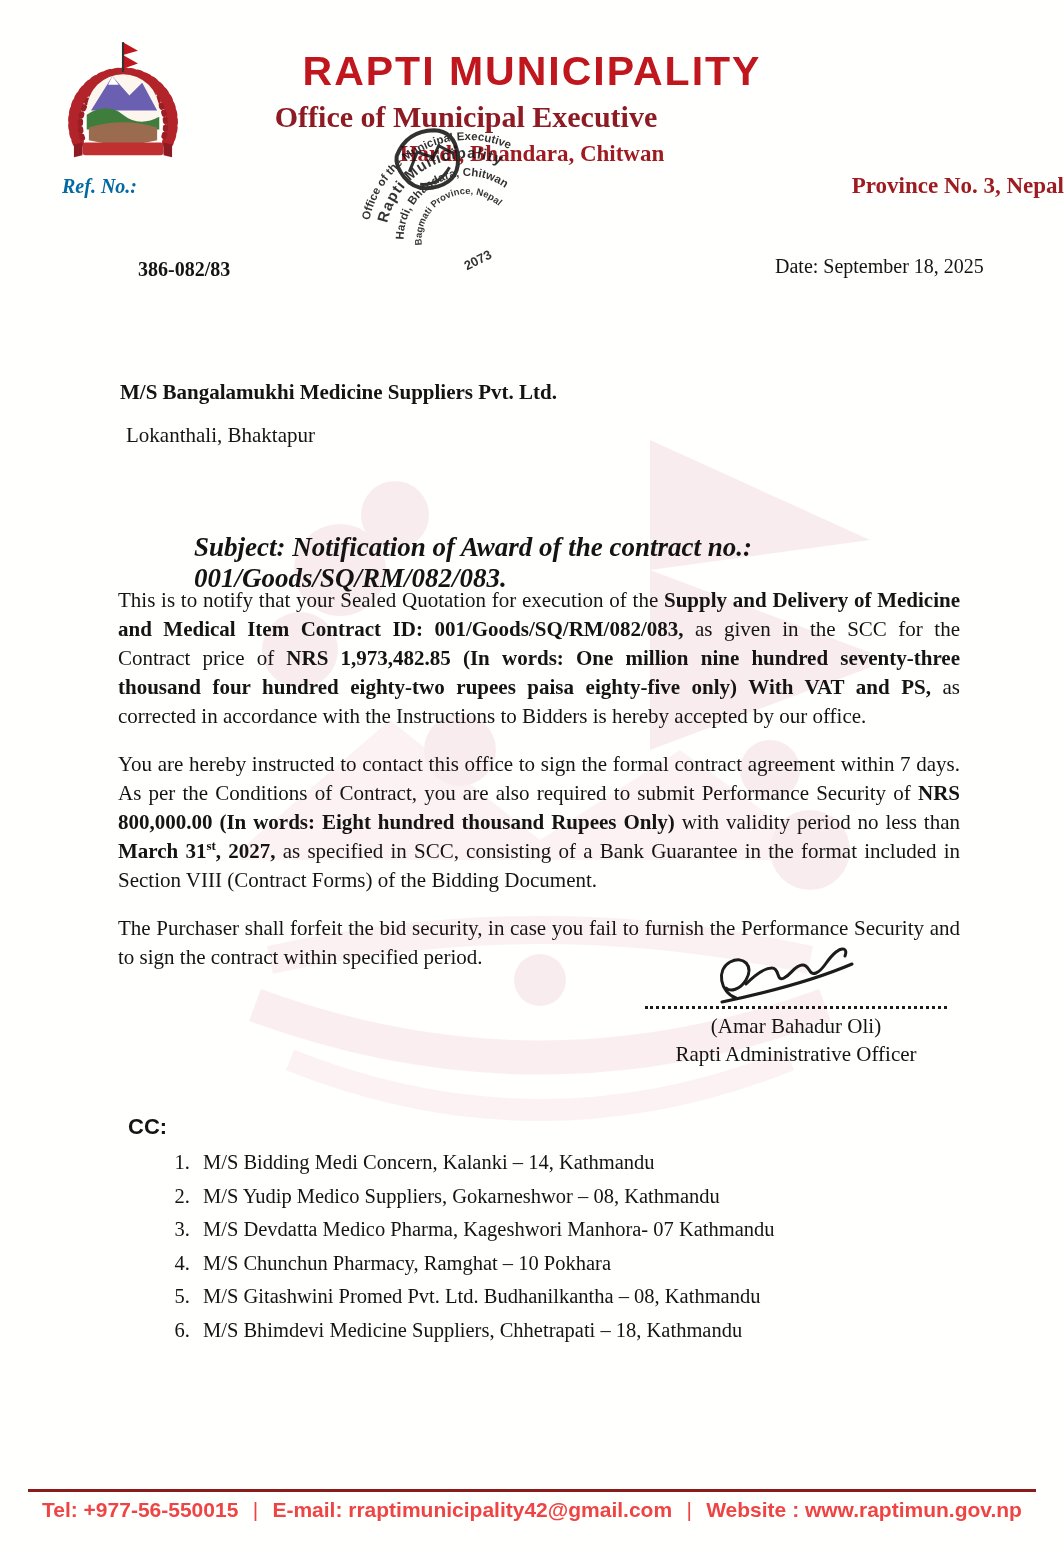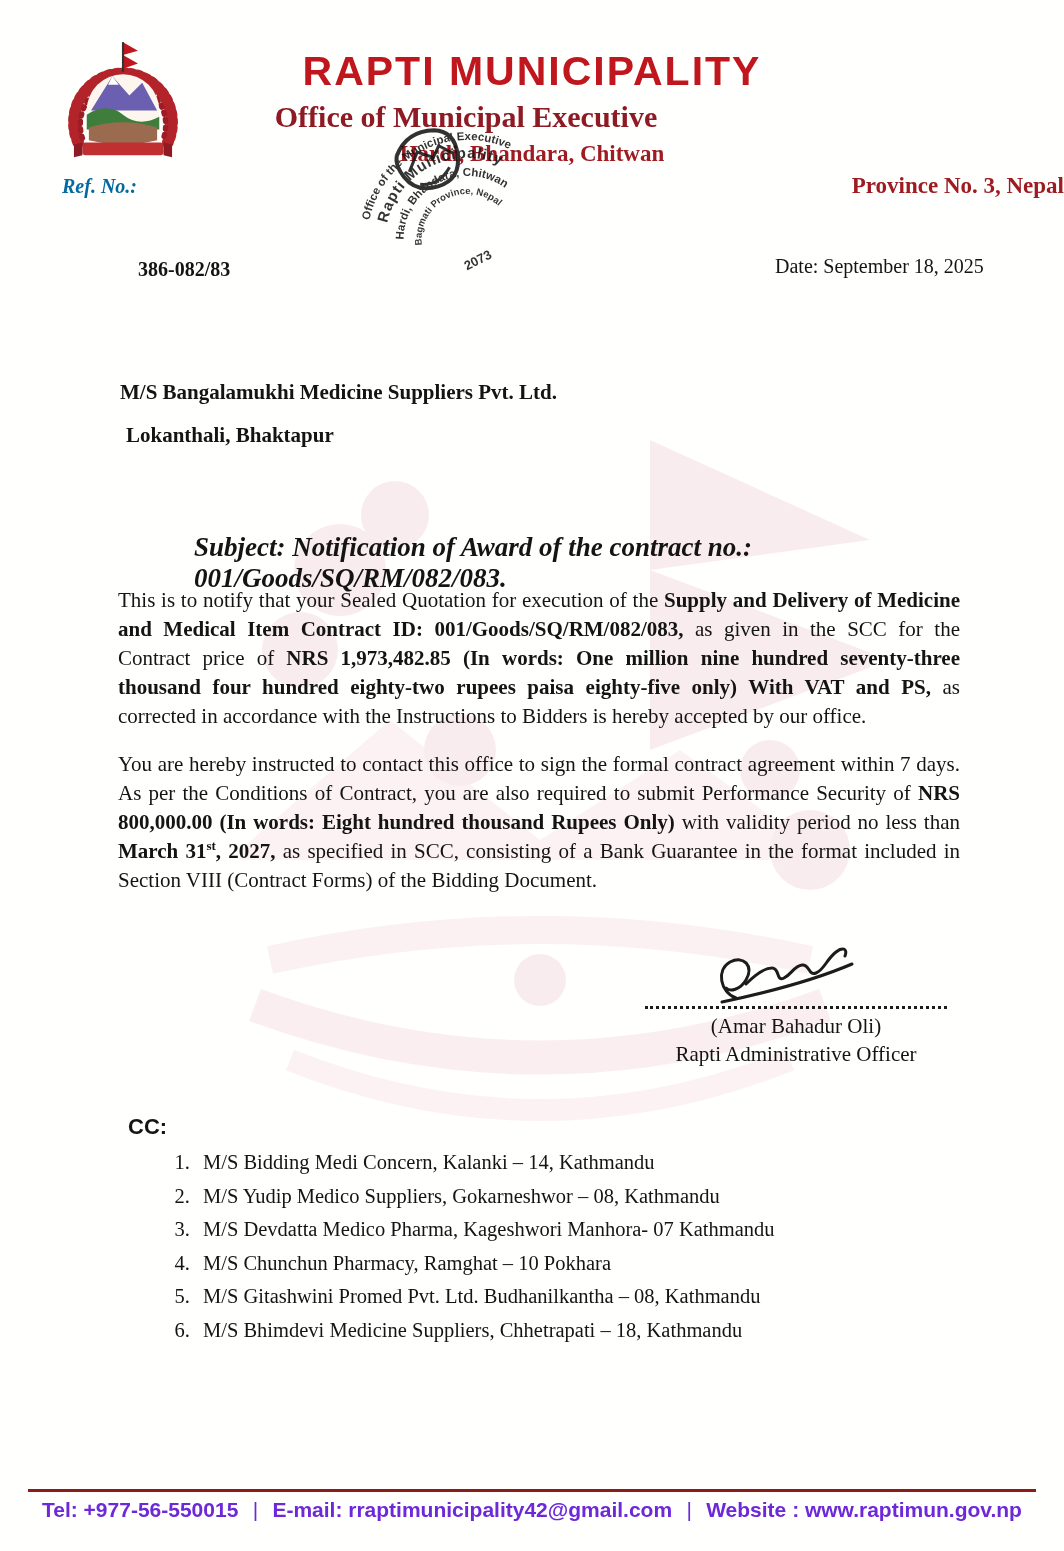--- a/index.html
+++ b/index.html
@@ -23,42 +23,42 @@
     font-weight:700;font-size:23px;color:#9e1b22;}
   .ref-label{position:absolute;left:62px;top:175px;font-weight:700;font-style:italic;
     font-size:20px;color:#0369a1;}
   .ref-number{position:absolute;left:138px;top:258px;font-size:20px;font-weight:600;}
   .date-line{position:absolute;left:775px;top:255px;font-size:20px;}
   
   .stamp{position:absolute;left:338px;top:96px;width:250px;height:250px;opacity:.88;}
   .stamp text{fill:#161616;font-family:"Liberation Sans",sans-serif;font-weight:700;}
   
   .recipient-name{position:absolute;left:120px;top:380px;font-weight:700;font-size:21px;}
-  .recipient-address{position:absolute;left:126px;top:423px;font-weight:700;font-size:21px;}
+  .recipient-address{position:absolute;left:126px;top:423px;font-weight:400;font-size:21px;}
   .subject-line{position:absolute;left:194px;top:506px;font-weight:700;font-style:italic;font-size:27px;margin-top:26px;}
   .body-paragraphs{position:absolute;left:118px;top:578px;width:842px;}
   .body-paragraphs p{margin:8px 0 19px 0;font-size:21px;line-height:1.38;text-align:justify;}
   .body-paragraphs .b{font-weight:700;}
   .body-paragraphs sup{font-weight:700;font-size:13px;}
   
   .sig-script{position:absolute;left:700px;top:940px;width:170px;height:78px;}
   .sig-dots{position:absolute;left:645px;top:976px;width:302px;height:30px;
     border-bottom:3px dotted #1c1c1c;}
   .sig-name{position:absolute;left:645px;top:1014px;width:302px;text-align:center;font-size:21px;}
   .sig-title{position:absolute;left:625px;top:1042px;width:342px;text-align:center;font-size:21px;}
   
   .cc-label{position:absolute;left:128px;top:1114px;font-weight:700;font-size:22px;
     font-family:"Liberation Sans",sans-serif;}
   .cc-list{position:absolute;left:163px;top:1148px;width:760px;margin:0;padding:0 0 0 32px;}
   .cc-list li{font-size:20.5px;line-height:28px;margin-bottom:5.5px;padding-left:8px;}
   
   .footer-rule{position:absolute;left:28px;top:1489px;width:1008px;border-top:3px solid #8c1b1b;}
   .footer-row{position:absolute;left:28px;top:1498px;width:1008px;display:flex;
     justify-content:space-between;align-items:center;padding:0 14px;box-sizing:border-box;
-    font-family:"Liberation Sans",sans-serif;font-weight:700;font-size:21px;color:#6d28d9;}
+    font-family:"Liberation Sans",sans-serif;font-weight:700;font-size:21px;color:#ef4444;}
   .footer-sep{font-weight:400;}
 </style>
 </head>
 <body>
 
 <div id="page">
 
   <svg class="watermark" viewBox="0 0 660 760">
     <g fill="#d97e98" stroke="#d97e98">
       <polygon points="440,20 660,120 440,150" stroke="none"></polygon>
@@ -139,20 +139,21 @@
   </svg>
 
   <div class="recipient-name">M/S Bangalamukhi Medicine Suppliers Pvt. Ltd.</div>
   <div class="recipient-address">Lokanthali, Bhaktapur</div>
 
   <div class="subject-line">Subject: Notification of Award of the contract no.: 001/Goods/SQ/RM/082/083.</div>
 
   <div class="body-paragraphs">
       <p><span>This is to notify that your Sealed Quotation for execution of the </span><span class="b">Supply and Delivery of Medicine and Medical Item Contract ID: 001/Goods/SQ/RM/082/083,</span><span> as given in the SCC for the Contract price of </span><span class="b">NRS 1,973,482.85 (In words: One million nine hundred seventy-three thousand four hundred eighty-two rupees paisa eighty-five only) With VAT and PS,</span><span> as corrected in accordance with the Instructions to Bidders is hereby accepted by our office.</span></p>
       <p><span>You are hereby instructed to contact this office to sign the formal contract agreement within 7 days. As per the Conditions of Contract, you are also required to submit Performance Security of </span><span class="b">NRS 800,000.00 (In words: Eight hundred thousand Rupees Only)</span><span> with validity period no less than </span><span class="b">March 31</span><sup class="b">st</sup><span class="b">, 2027,</span><span> as specified in SCC, consisting of a Bank Guarantee in the format included in Section VIII (Contract Forms) of the Bidding Document.</span></p>
+      <p><span>The Purchaser shall forfeit the bid security, in case you fail to furnish the Performance Security and to sign the contract within specified period.</span></p>
     </div>
 
   <svg class="sig-script" viewBox="0 0 170 78">
     <g fill="none" stroke="#1c1c1c" stroke-width="3" stroke-linecap="round">
       <path d="M36,58 C 20,52 16,30 30,22 C 44,15 54,26 46,40 C 40,50 30,52 26,48"></path>
       <path d="M46,44 C 56,34 64,28 72,28 C 80,28 76,42 84,38 C 92,34 94,26 102,25 C 110,24 108,36 116,33 C 124,30 126,20 136,12 C 142,7 148,8 145,16"></path>
       <path d="M22,62 C 60,54 110,42 152,24"></path>
     </g>
   </svg>
   <div class="sig-dots"></div>

